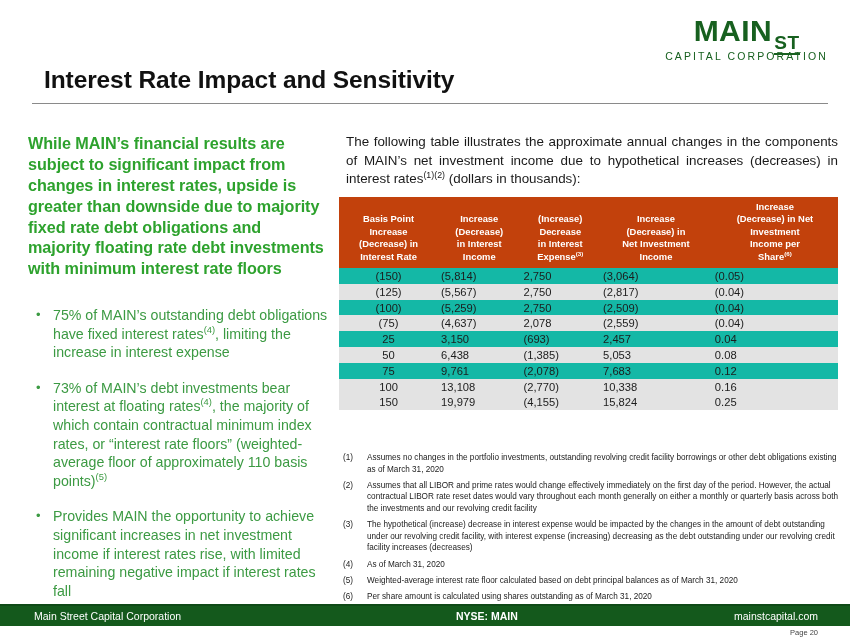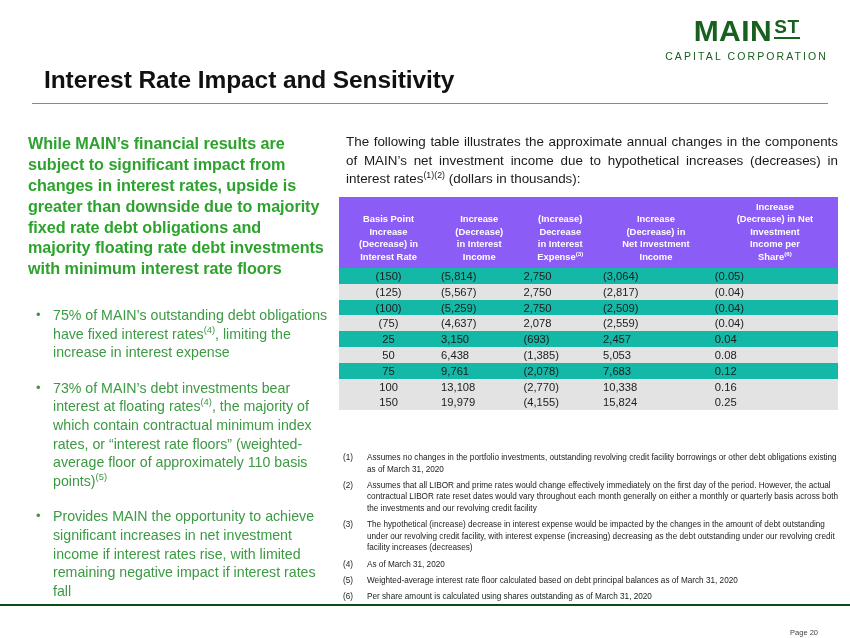--- a/index.html
+++ b/index.html
@@ -21,21 +21,21 @@
   .logo-main{
     font-size:30px;font-weight:bold;letter-spacing:.5px;
     color:#17601f;
     display:flex;align-items:flex-start;justify-content:center;
   }
   .logo-st{
     font-size:19px;font-weight:bold;
     border-bottom:2.5px solid #17601f;
     line-height:1.05;
     margin-left:2px;
-    position:relative;top:1px;
+    position:relative;top:17px;
   }
   .logo-sub{
     font-size:10.5px;letter-spacing:2.1px;color:#17601f;
     margin-top:5px;font-weight:normal;
   }
 
   
   .title{
     position:absolute;left:44px;top:66px;
     font-size:24.5px;font-weight:bold;color:#111111;
@@ -71,21 +71,21 @@
     font-size:13.4px;color:#1a1a1a;line-height:1.38;text-align:justify;
   }
 
   
   .tbl{
     position:absolute;left:339px;top:197px;width:499px;
     border-collapse:collapse;
     font-size:11px;color:#111111;
   }
   .tbl thead th{
-    background:#8b5cf6;color:#ffffff;
+    background:#c2410c;color:#ffffff;
     font-size:9.4px;font-weight:bold;
     line-height:1.32;
     padding:4px 3px 5px 3px;
     vertical-align:bottom;
     text-align:center;
   }
   .tbl tbody td{
     padding:1px 10px 1px 3px;
     font-size:11.2px;
     height:13.8px;
@@ -253,15 +253,20 @@
         <span class="num">(5)</span>
         <span class="ntxt">Weighted-average interest rate floor calculated based on debt principal balances as of March 31, 2020</span>
       </div>
       <div class="note">
         <span class="num">(6)</span>
         <span class="ntxt">Per share amount is calculated using shares outstanding as of March 31, 2020</span>
       </div>
     </div>
 
   <div class="footer-rule"></div>
+  <div class="footer">
+    <span class="f-left">Main Street Capital Corporation</span>
+    <span class="f-mid">NYSE: MAIN</span>
+    <span class="f-right">mainstcapital.com</span>
+  </div>
   <div class="pagenum">Page 20</div>
 
 </div>
 
 </body></html>

